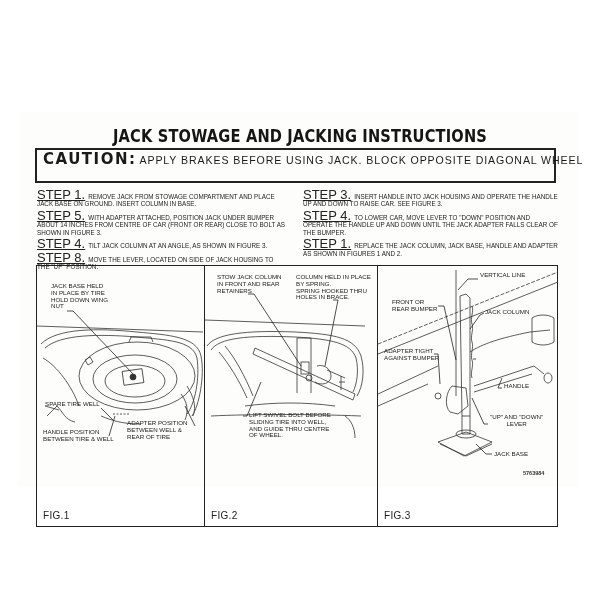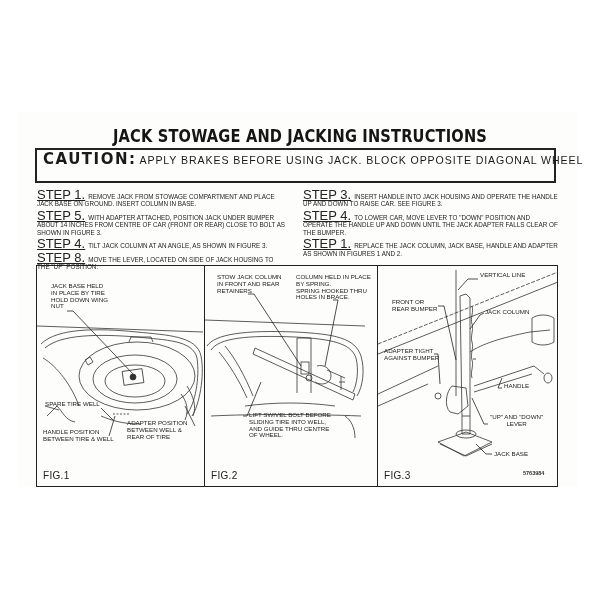--- a/index.html
+++ b/index.html
@@ -13,21 +13,21 @@
              border:2px solid #222; box-sizing:border-box; padding:2px 6px 0 6px; }
   .caution .l1 { font-size:10.6px; line-height:15px; white-space:nowrap; letter-spacing:0.9px; }
   .caution .lead { font-family:"DejaVu Sans", sans-serif; font-weight:bold; font-size:15px;
                    letter-spacing:1.5px; margin-right:3px; }
   .caution .l2 { font-size:10.6px; line-height:13px; white-space:nowrap; letter-spacing:0.95px; }
   .steps { position:absolute; top:191px; font-size:6.3px; line-height:7.4px; color:#222; }
   .steps.left { left:37px; width:250px; }
   .steps.right { left:303px; width:255px; }
   .step { margin-bottom:4.2px; }
   .step .num { font-size:13px; text-decoration:underline; margin-right:3px;margin-top:40px; }
-  .figs { position:absolute; left:36px; top:265px; width:522px; height:222px;
+  .figs { position:absolute; left:36px; top:265px; width:522px; height:262px;
           border:1.5px solid #222; box-sizing:border-box; }
   .fig { position:absolute; top:0; height:100%; }
   .fig.f1 { left:0; width:174px; }
   .fig.f2 { left:167px; width:166px; border-left:1.5px solid #222; }
   .fig.f3 { left:340px; width:180px; border-left:1.5px solid #222; }
   .fig svg { position:absolute; left:0; top:0; }
   .lbl { position:absolute; font-size:6.2px; line-height:6.8px; color:#222; white-space:nowrap; }
   .figlbl { position:absolute; left:6px; bottom:5px; font-size:10px; color:#222; letter-spacing:0.3px; }
   .partno { position:absolute; left:523px; top:470px; font-size:5.5px; font-weight:bold; color:#333; }
 </style>

